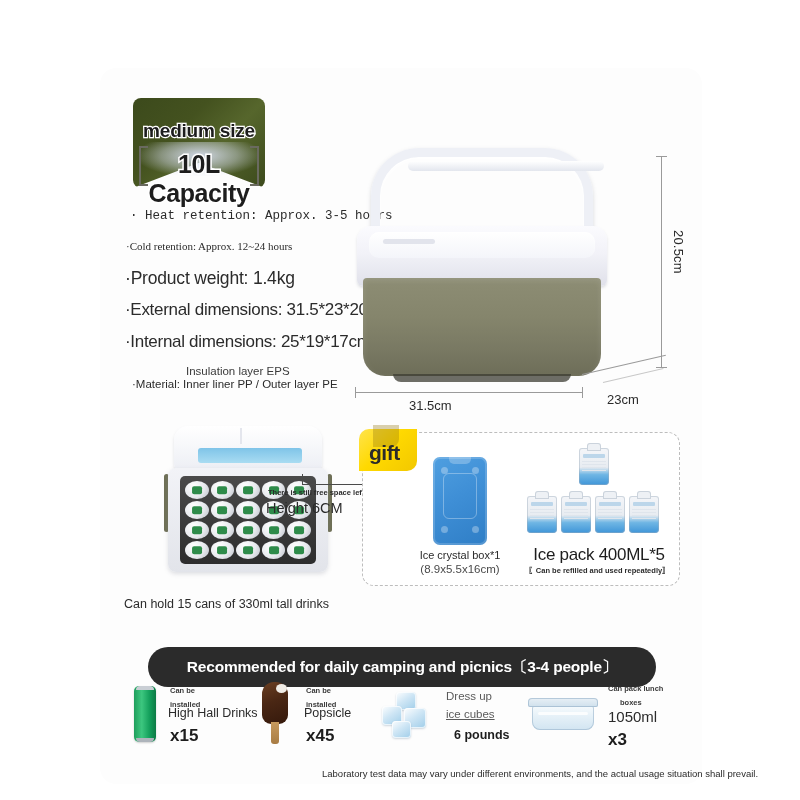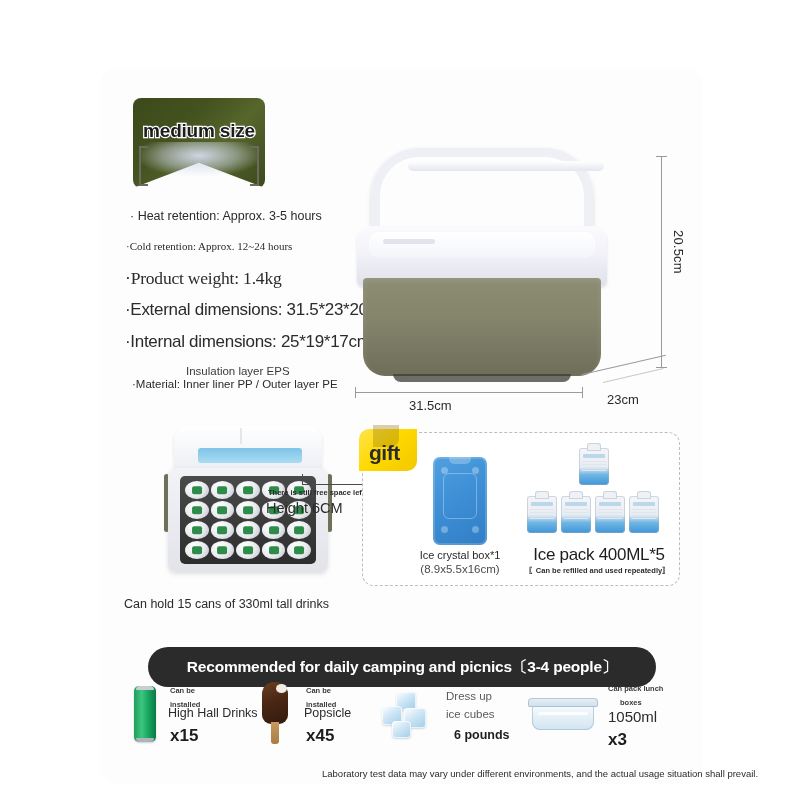--- a/index.html
+++ b/index.html
@@ -85,23 +85,23 @@
   .badge-bracket.l { left: 6px;  border-right: none; }
   .badge-bracket.r { right: 6px; border-left: none; }
 
   
   .specs { position: absolute; left: 24px; top: 142px; width: 300px; }
   .spec {
     color: #2b2b2b;
     white-space: nowrap;
     line-height: 1.1;
   }
-  .spec.s1 { font-size: 12.5px; margin-left: 6px;  margin-bottom: 16px; }
+  .spec.s1 { font-size: 12.5px; margin-left: 6px;  margin-bottom: 16px; font-family: Liberation Mono, monospace; }
   .spec.s2 { font-size: 11px; margin-left: 2px;  margin-bottom: 17px; font-family: Liberation Serif, serif; }
-  .spec.s3 { font-size: 17.5px; margin-left: 1px;  margin-bottom: 13px; letter-spacing: -.2px; font-family: Liberation Serif, serif; }
+  .spec.s3 { font-size: 17.5px; margin-left: 1px;  margin-bottom: 13px; letter-spacing: -.2px; }
   .spec.s4 { font-size: 17px;   margin-left: 1px;  margin-bottom: 13px; letter-spacing: -.3px; }
   .spec.s5 { font-size: 17px;   margin-left: 1px;  margin-bottom: 14px; letter-spacing: -.3px; }
   .spec.s6 { font-size: 11.5px; margin-left: 8px;  margin-bottom: 16px; }
   .spec.s7 { font-size: 11.5px; margin-left: 62px; color: #3a3a3a; }
 
   
   .hero { position: absolute; left: 235px; top: 70px; width: 355px; height: 340px; }
 
   .cooler { position: absolute; left: 22px; top: 10px; width: 250px; height: 230px; }
 
@@ -596,20 +596,21 @@
 
 <div id="page">
   <div class="card">
 
     <div class="badge-wrap">
       <div class="badge-ribbon"></div>
       <div class="badge-shine"></div>
       <div class="badge-bracket l"></div>
       <div class="badge-bracket r"></div>
       <div class="badge-line1">medium size</div>
+      <div class="badge-line2">10L Capacity</div>
     </div>
 
     <div class="specs">
       <div class="spec s1">· Heat retention: Approx. 3-5 hours</div>
       <div class="spec s2">·Cold retention: Approx. 12~24 hours</div>
       <div class="spec s3">·Product weight: 1.4kg</div>
       <div class="spec s4">·External dimensions: 31.5*23*20.5cm</div>
       <div class="spec s5">·Internal dimensions: 25*19*17cm</div>
       <div class="spec s7">Insulation layer EPS</div>
       <div class="spec s6">·Material: Inner liner PP / Outer layer PE</div>
@@ -770,21 +771,21 @@
       <div class="bitem" style="left:248px; width:150px;">
         <div class="art" style="left:4px; top:12px;">
           <div class="ice-art">
             <div class="cube" style="left:16px; top:0;   width:20px; height:18px;"></div>
             <div class="cube" style="left:2px;  top:14px; width:20px; height:19px;"></div>
             <div class="cube" style="left:24px; top:16px; width:22px; height:20px;"></div>
             <div class="cube" style="left:12px; top:29px; width:19px; height:17px;"></div>
           </div>
         </div>
         <div class="txt b-plain" style="left:70px; top:10px;">Dress up</div>
-        <div class="txt b-plain" style="left:70px; top:28px;">ice cubes</div>
+        <div class="txt b-plain" style="left:70px; top:28px;text-decoration:underline;">ice cubes</div>
         <div class="txt b-qty" style="left:78px; top:48px; font-size:12.5px;">6 pounds</div>
       </div>
 
       <div class="bitem" style="left:396px; width:160px;">
         <div class="art" style="left:4px; top:18px;">
           <div class="box-art">
             <div class="box-body2"></div>
             <div class="box-lid2"></div>
             <div class="box-shine"></div>
           </div>

